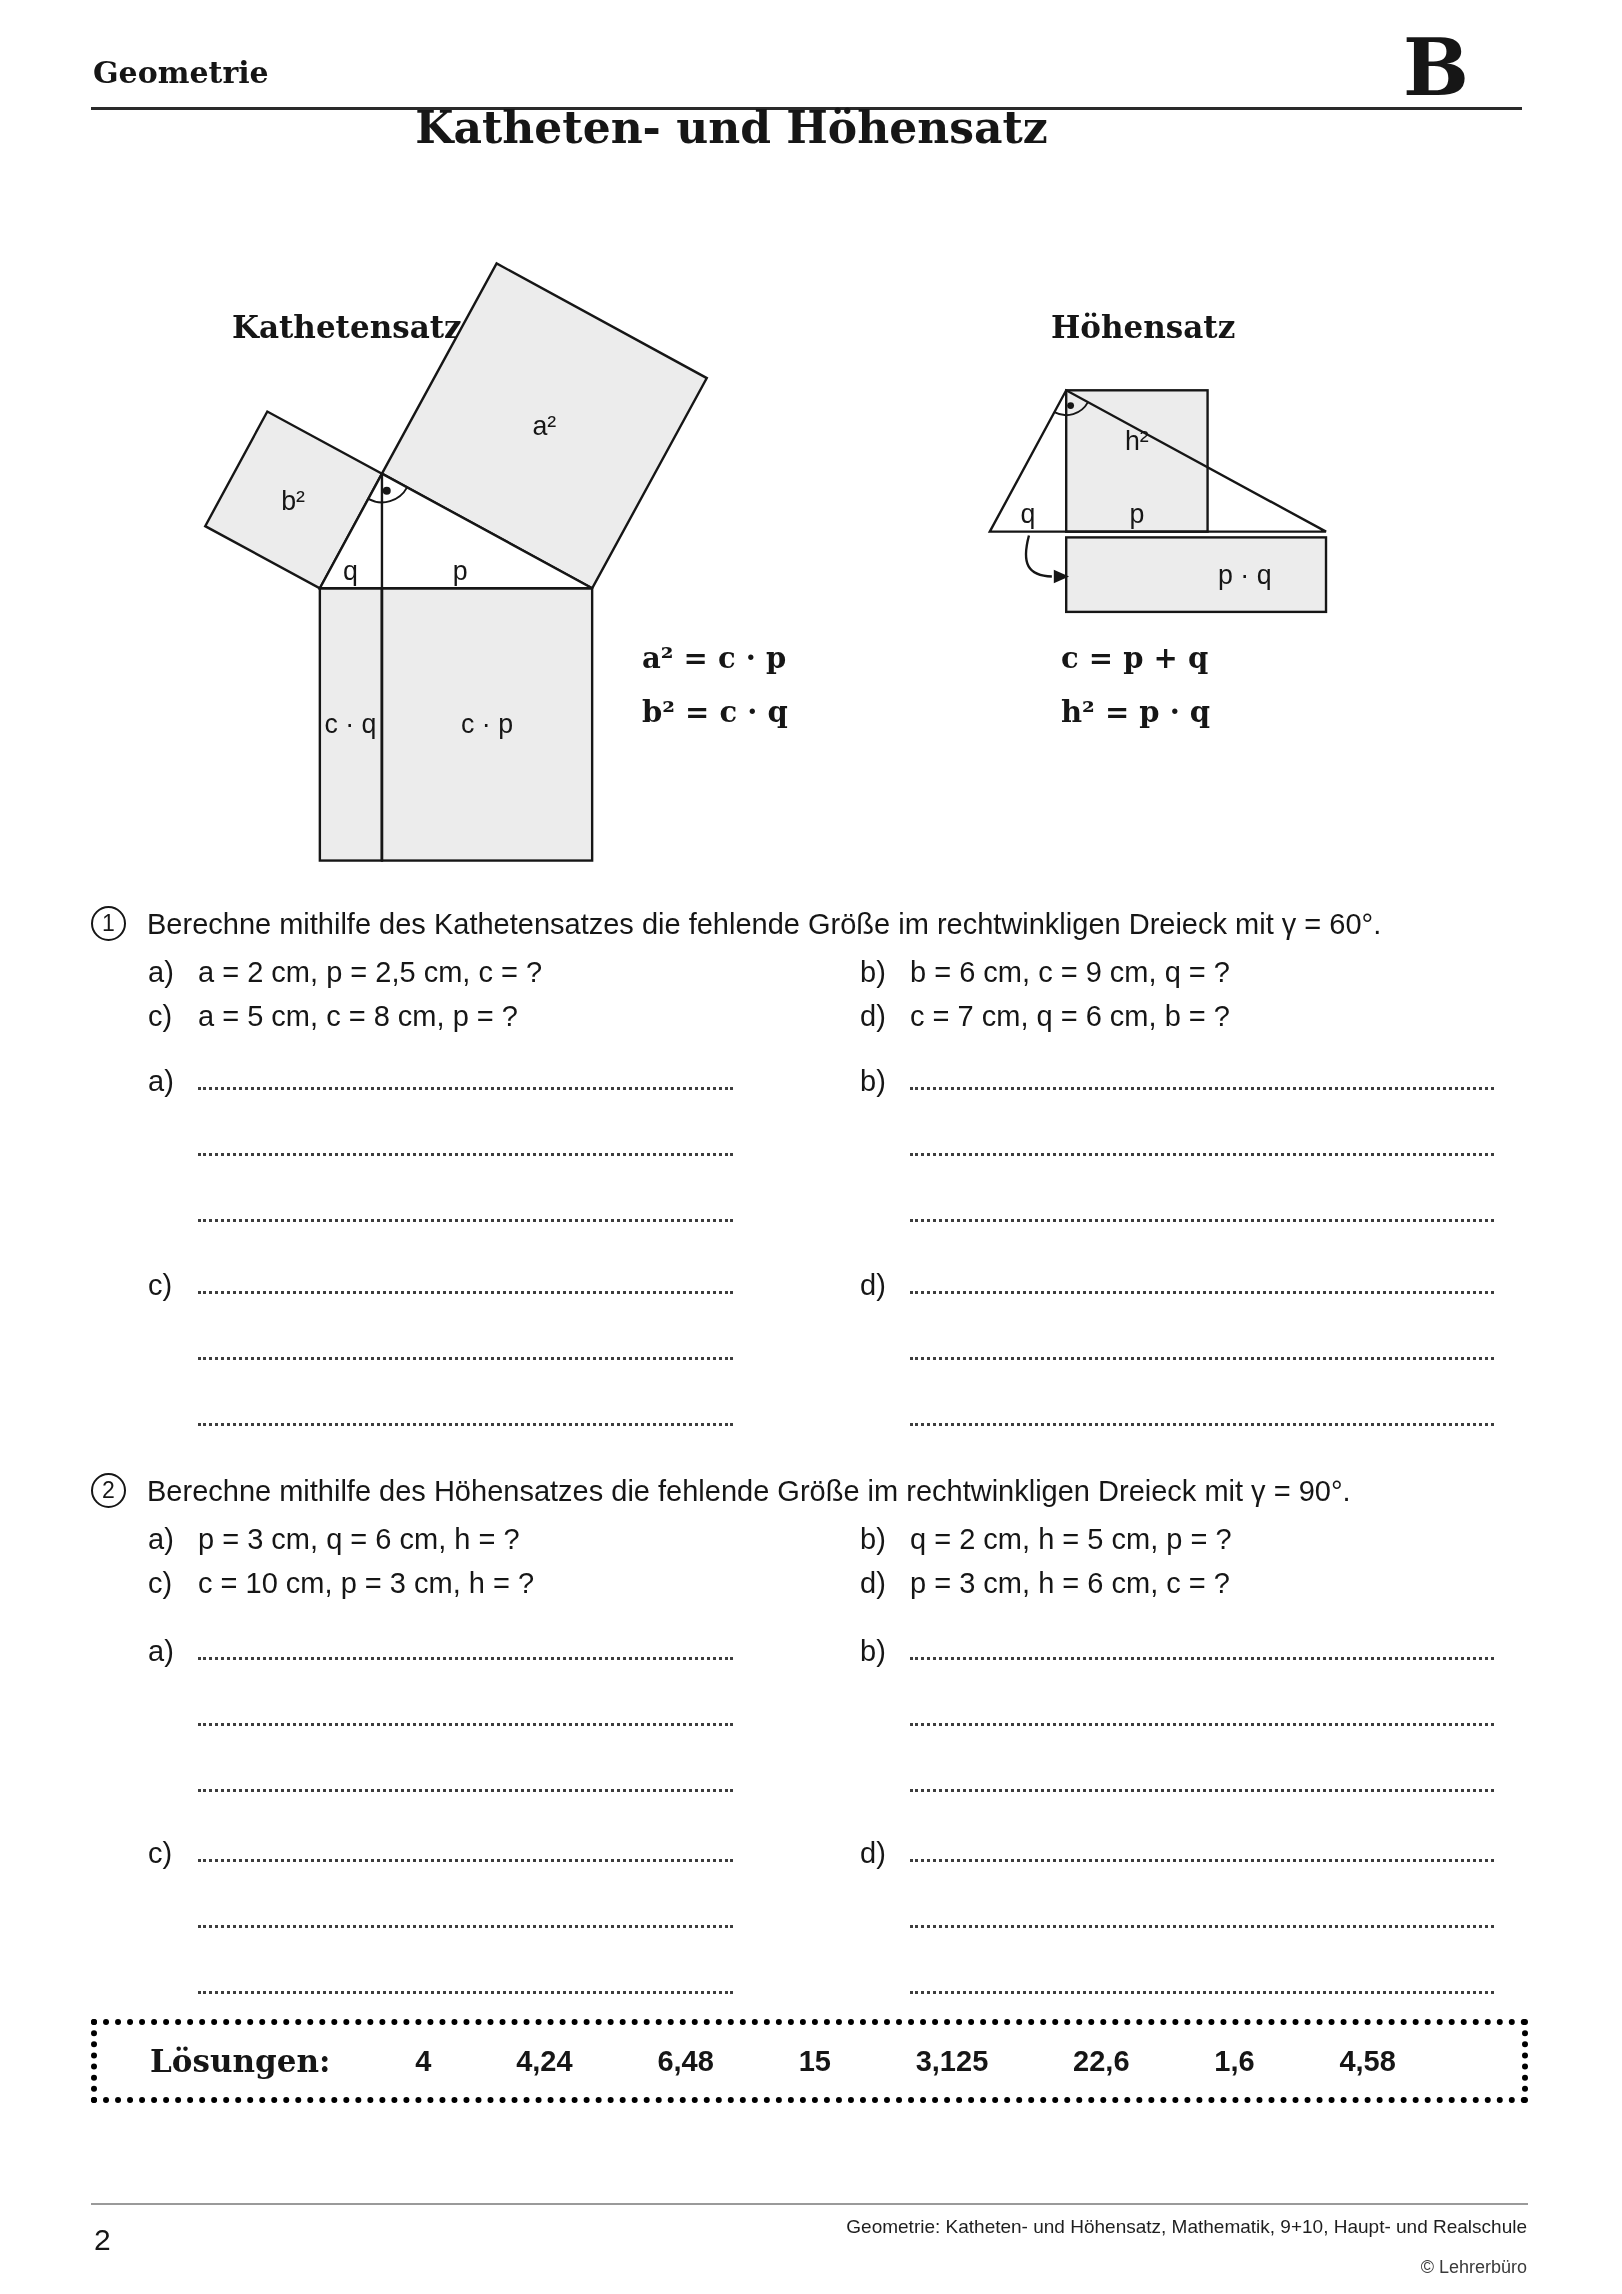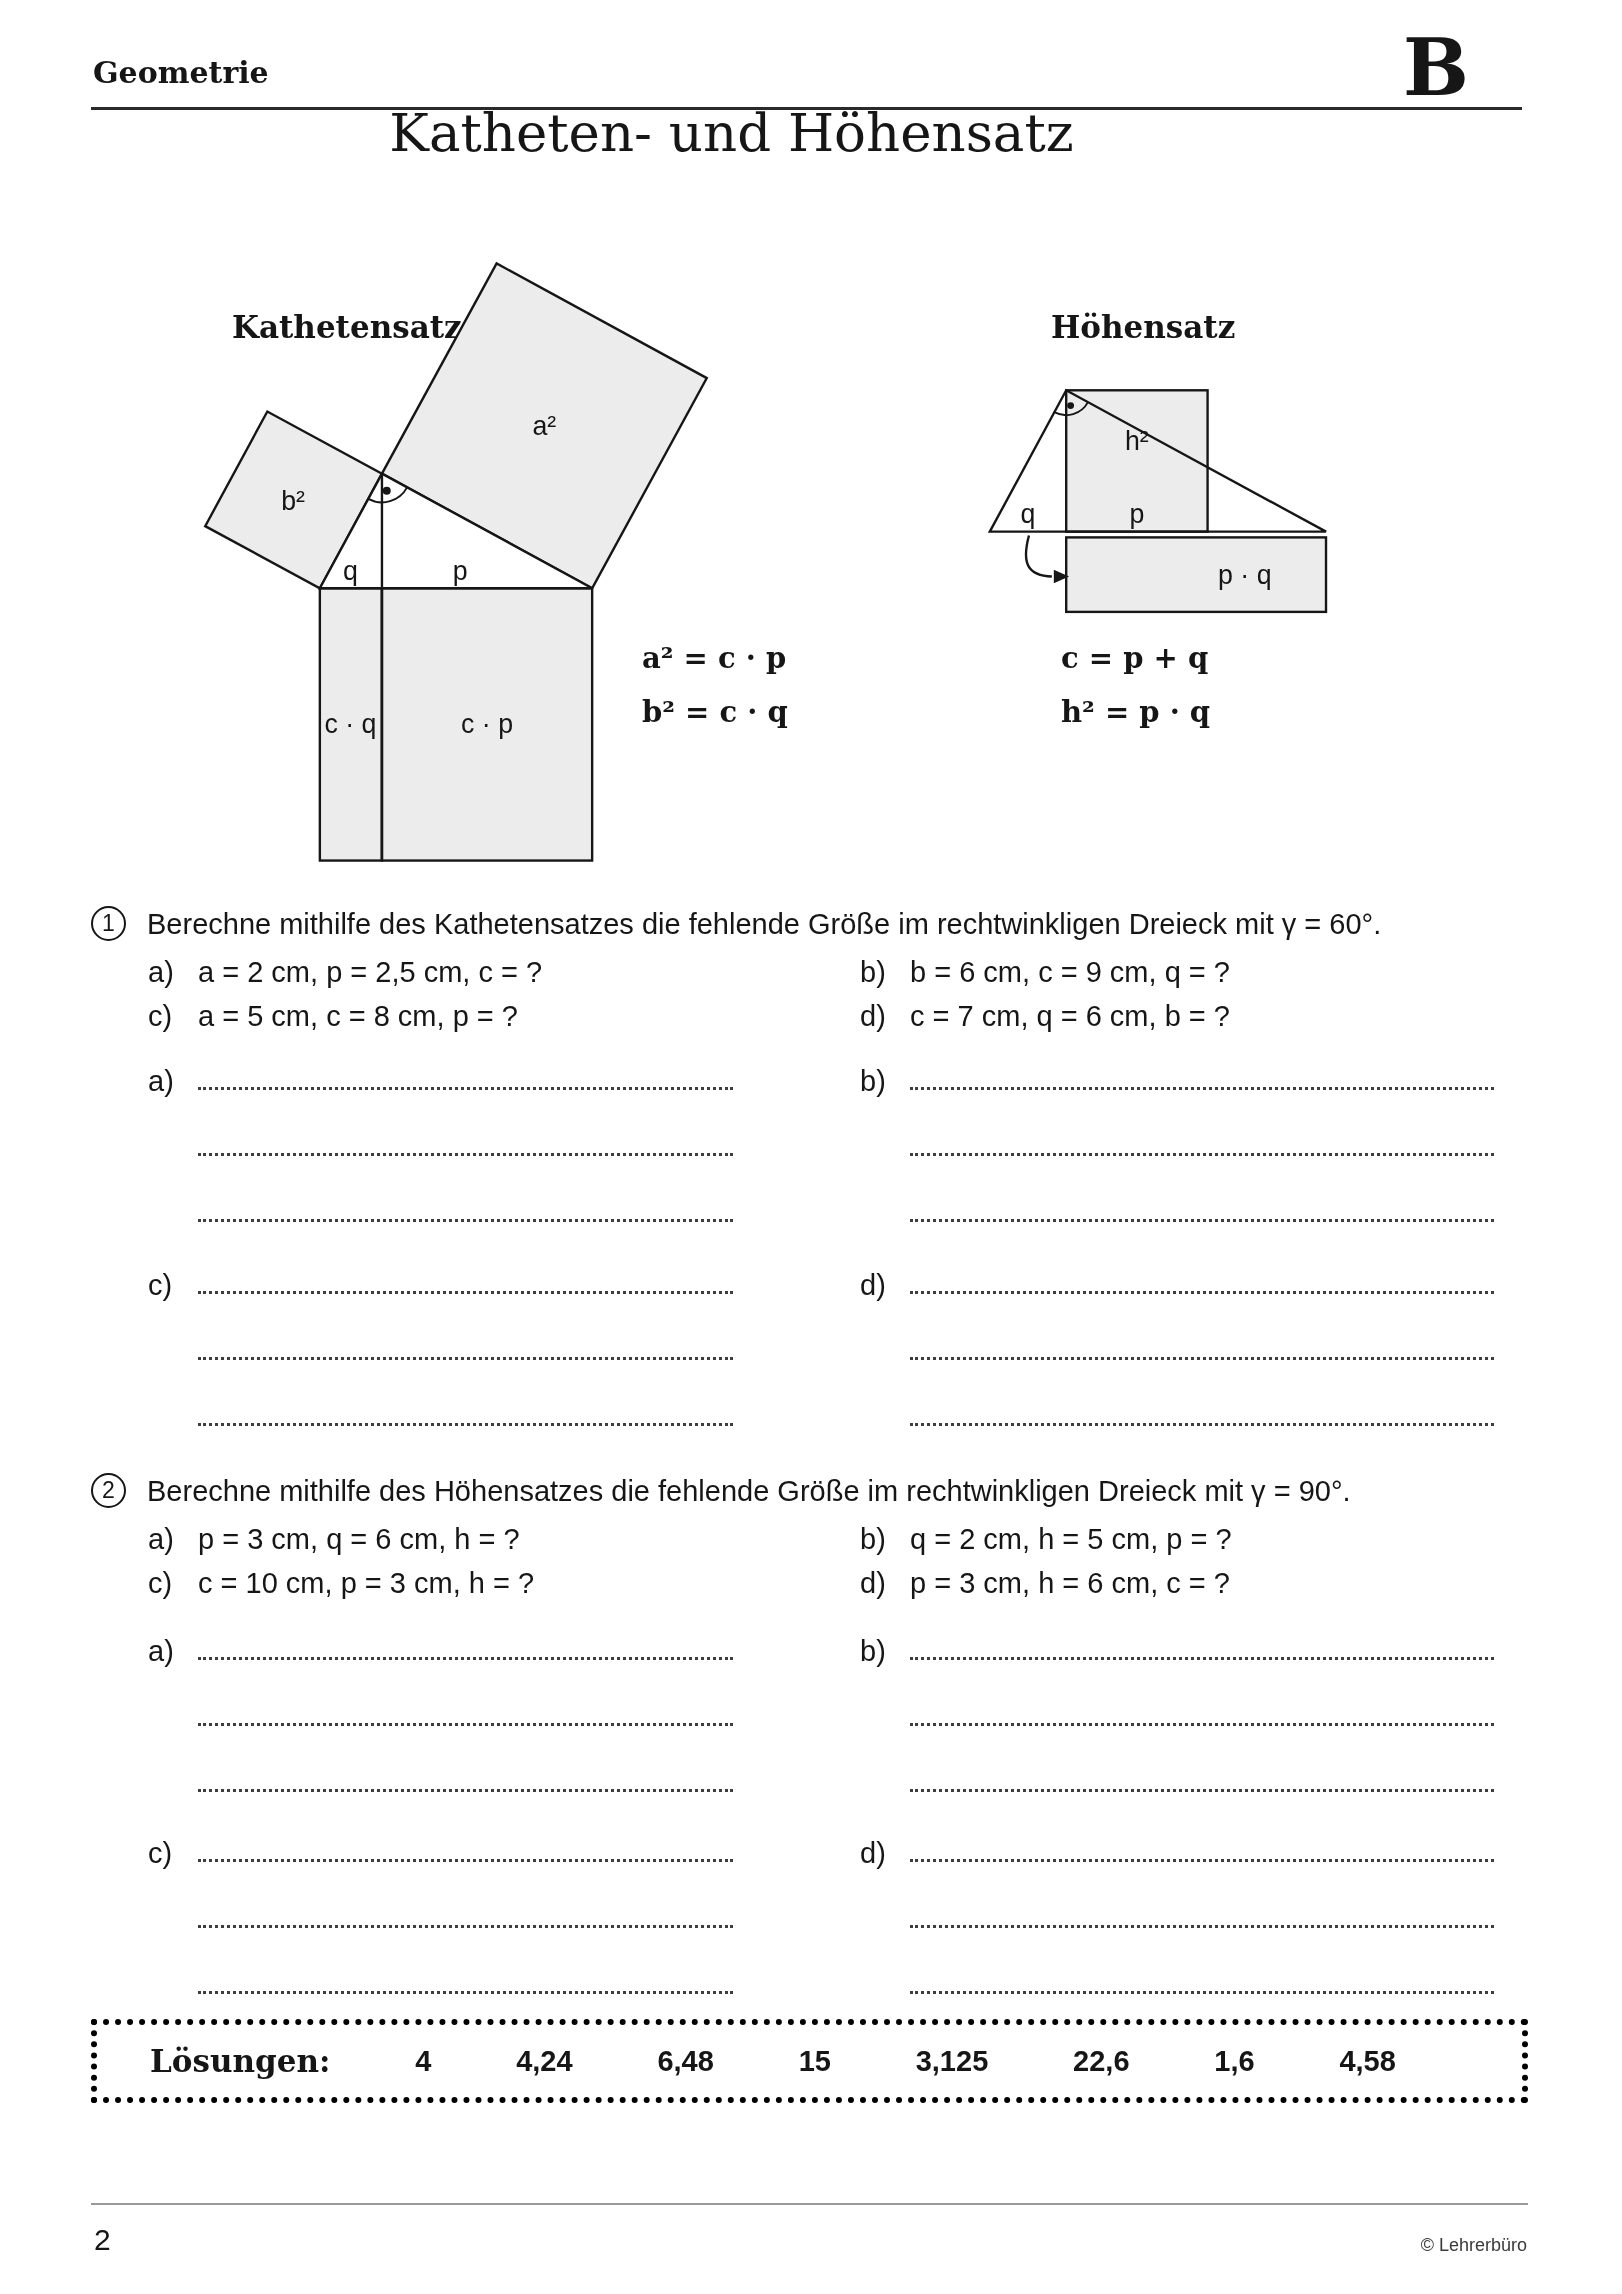--- a/index.html
+++ b/index.html
@@ -10,21 +10,21 @@
     font-family:"Liberation Sans", sans-serif;
     color:#161616;
     overflow:hidden;
   }
   .abs { position:absolute; }
 
   .section-heading { font-family:"DejaVu Serif", serif; font-weight:bold; font-size:30px; }
   .logo { font-family:"DejaVu Serif", serif; font-weight:bold; font-size:78px; line-height:1; }
   .header-rule { height:2.9px; background:#2a2a2a; }
 
-  .page-title { text-align:center; font-family:"DejaVu Serif", serif; font-weight:normal; font-size:53px; white-space:nowrap; }
+  .page-title { text-align:center; font-family:"DejaVu Serif", serif; font-weight:bold; font-size:44px; white-space:nowrap; }
 
   .figtitle { font-family:"DejaVu Serif", serif; font-weight:bold; font-size:31px; white-space:nowrap; }
   .formulas { font-family:"DejaVu Serif", serif; font-weight:bold; font-size:29px; line-height:54px; white-space:nowrap; }
 
   
   .shape { fill:#ececec; stroke:#161616; stroke-width:2.5px; }
   .tri   { fill:#ffffff; stroke:#161616; stroke-width:2.5px; }
   .tri2  { fill:none;    stroke:#161616; stroke-width:2.5px; }
   .ln    { stroke:#161616; stroke-width:2.5px; }
   .arc   { fill:none; stroke:#161616; stroke-width:2px; }
@@ -295,15 +295,16 @@
     <span class="sol-value">3,125</span>
     <span class="sol-value">22,6</span>
     <span class="sol-value">1,6</span>
     <span class="sol-value">4,58</span>
   </div>
 </div>
 
 <div class="abs footer-rule" style="left:91px; top:2203px; width:1437px;"></div>
 <div class="abs page-number" style="left:94px; top:2223px;">2</div>
 <div class="abs footer-info" style="right:95px; top:2216px;">
+  <div class="footer-line1">Geometrie: Katheten- und Höhensatz, Mathematik, 9+10, Haupt- und Realschule</div>
   <div class="footer-line2">© Lehrerbüro</div>
 </div>
 
 
 </body></html>

